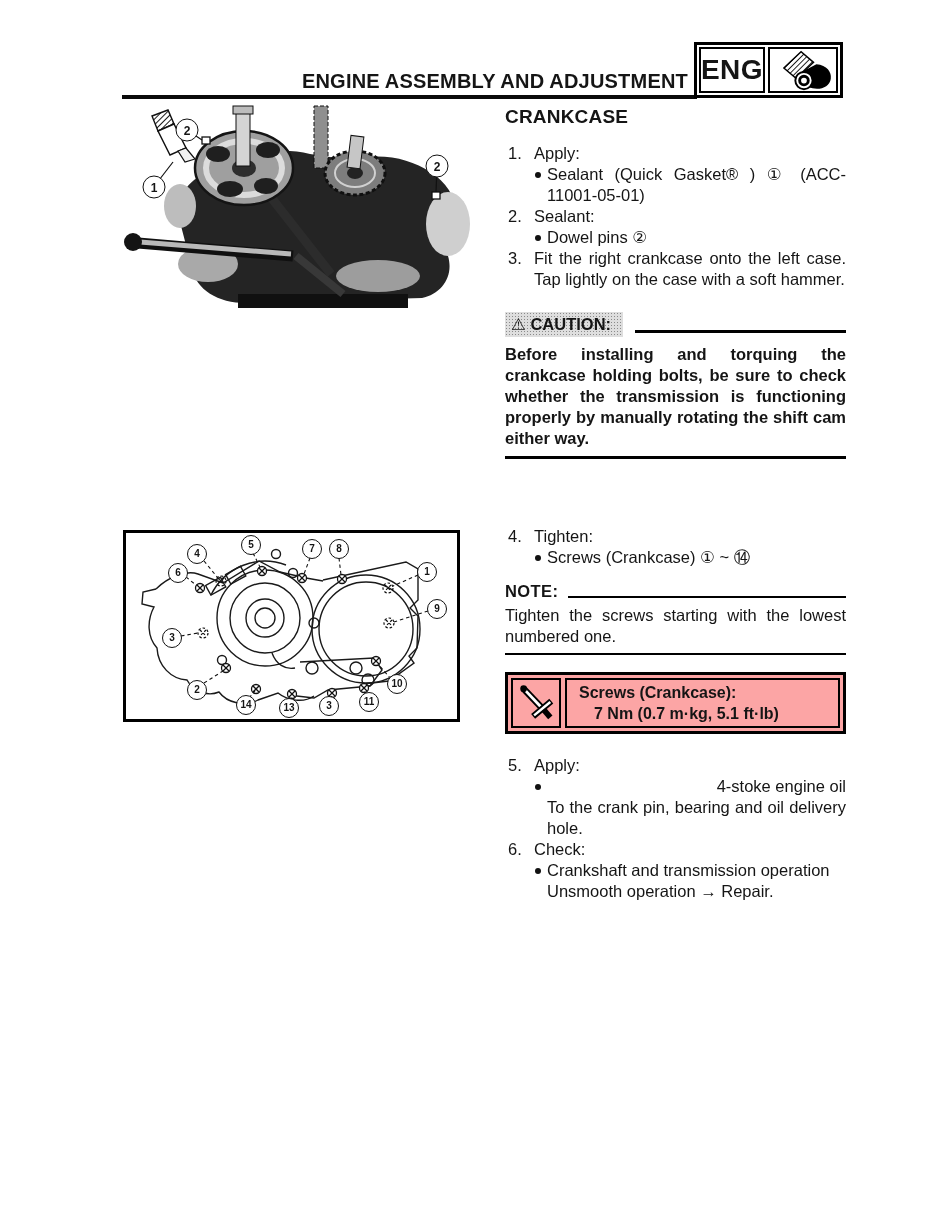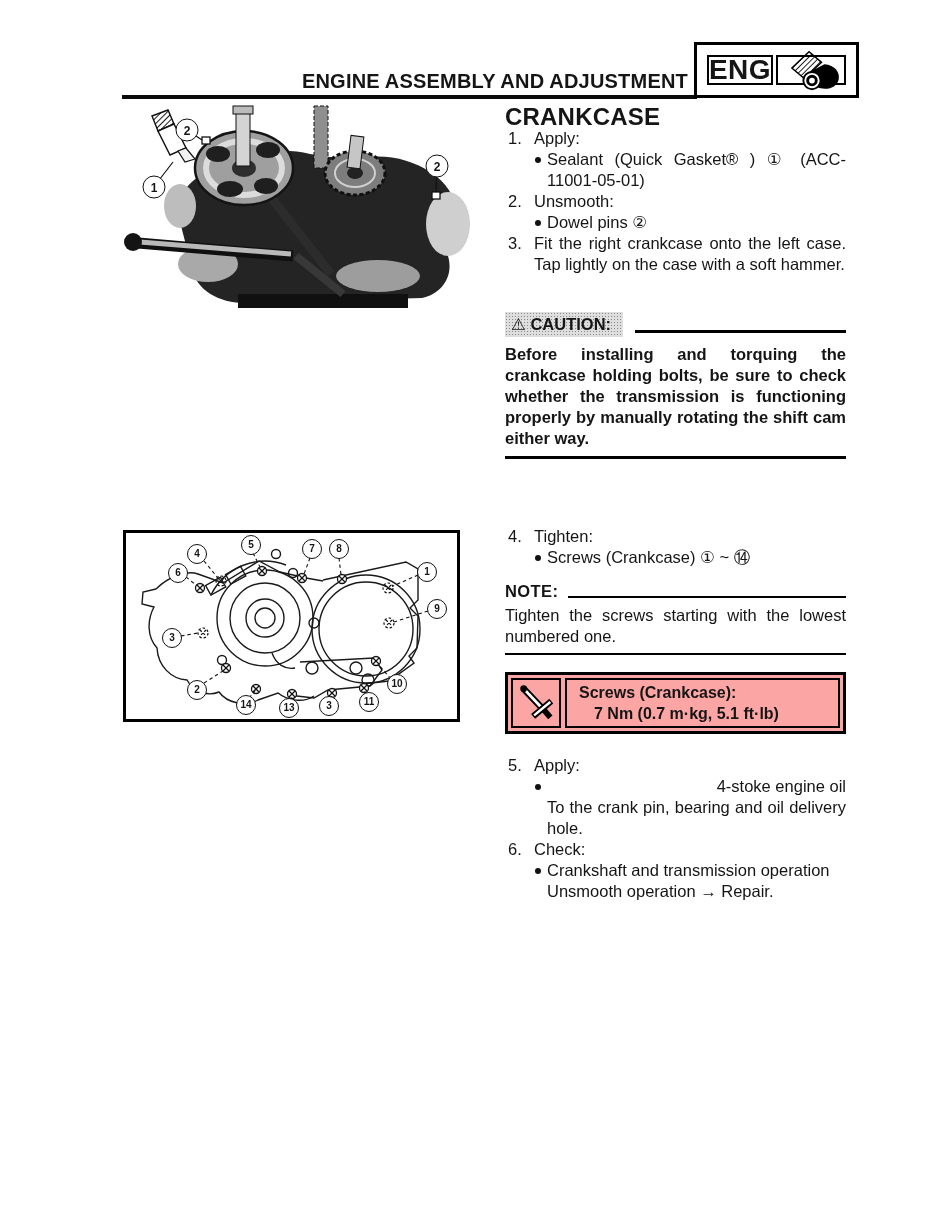--- a/index.html
+++ b/index.html
@@ -4,41 +4,41 @@
 <style>
   html,body{margin:0;padding:0;background:#fff;}
   .page{position:relative;width:940px;height:1054px;background:#fff;overflow:hidden;
         font-family:"Liberation Sans","DejaVu Sans",sans-serif;color:#151515;}
 
   
   .hdr-title{position:absolute;left:0;top:70px;width:688px;text-align:right;
              font-size:20px;font-weight:bold;letter-spacing:.2px;}
   .hdr-rule{position:absolute;left:122px;top:95px;width:575px;height:4px;background:#0a0a0a;}
   .eng-badge{position:absolute;left:694px;top:42px;height:56px;display:flex;
-             border:3px solid #000;background:#fff;padding:10px;box-sizing:border-box;}
+             border:3px solid #000;background:#fff;padding:2px;box-sizing:border-box;}
   .eng-cell{border:2px solid #000;display:flex;align-items:center;justify-content:center;box-sizing:border-box;}
   .eng-label{width:66px;font-size:28px;font-weight:bold;letter-spacing:.5px;}
   .eng-iconcell{width:70px;margin-left:3px;}
 
   
   .fig-photo{position:absolute;left:118px;top:104px;width:390px;height:205px;}
   .fig-diagram{position:absolute;left:123px;top:530px;width:337px;height:192px;
                border:3.5px solid #000;box-sizing:border-box;background:#fff;}
   .callout{position:absolute;border:1.6px solid #111;border-radius:50%;background:#fff;
            display:flex;align-items:center;justify-content:center;font-weight:bold;
            transform:translate(-50%,-50%);z-index:3;}
   .co-sm{width:18px;height:18px;font-size:10px;line-height:1;}
   .co-lg{width:21px;height:21px;font-size:12px;line-height:1;}
 
   
   .colA{position:absolute;left:505px;top:106px;width:341px;font-size:16.5px;line-height:21px;}
   .colB{position:absolute;left:505px;top:312px;width:341px;font-size:16.5px;line-height:21px;}
   .colC{position:absolute;left:505px;top:526px;width:341px;font-size:16.5px;line-height:21px;}
 
-  .sec-title{font-size:24px;font-weight:bold;margin:0 0 1px 0;letter-spacing:.2px;}
+  .sec-title{font-size:19px;font-weight:bold;margin:0 0 16px 0;letter-spacing:.2px;}
   .step{display:flex;}
   .snum{flex:0 0 26px;padding-left:3px;}
   .sbody{flex:1;text-align:justify;}
   .bullet{display:flex;}
   .bdot{flex:0 0 13px;position:relative;}
   .bdot::before{content:"";position:absolute;left:1px;top:8px;width:6px;height:6px;
                 border-radius:50%;background:#111;}
   .btext{flex:1;text-align:justify;}
   .bdetail{text-align:justify;}
 
@@ -290,21 +290,21 @@
         <div class="bullet">
           <span class="bdot"></span>
           <div class="btext">Sealant (Quick Gasket® ) ① (ACC-11001-05-01)</div>
         </div>
       </div>
     </div>
 
     <div class="step">
       <span class="snum">2.</span>
       <div class="sbody">
-        <div>Unsmooth:</div>
+        <div>Sealant:</div>
         <div class="bullet">
           <span class="bdot"></span>
           <div class="btext">Dowel pins ②</div>
         </div>
       </div>
     </div>
 
     <div class="step">
       <span class="snum">3.</span>
       <div class="sbody">Fit the right crankcase onto the left case. Tap lightly on the case with a soft hammer.</div>

